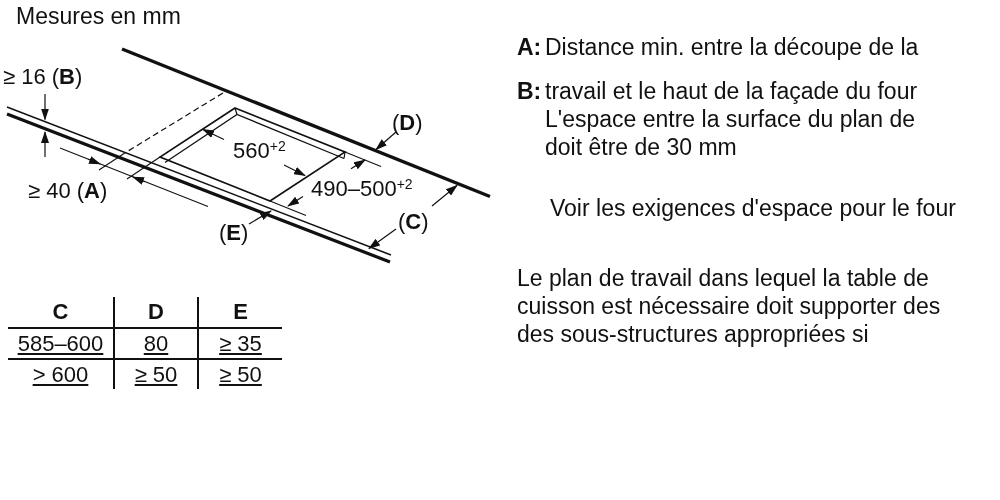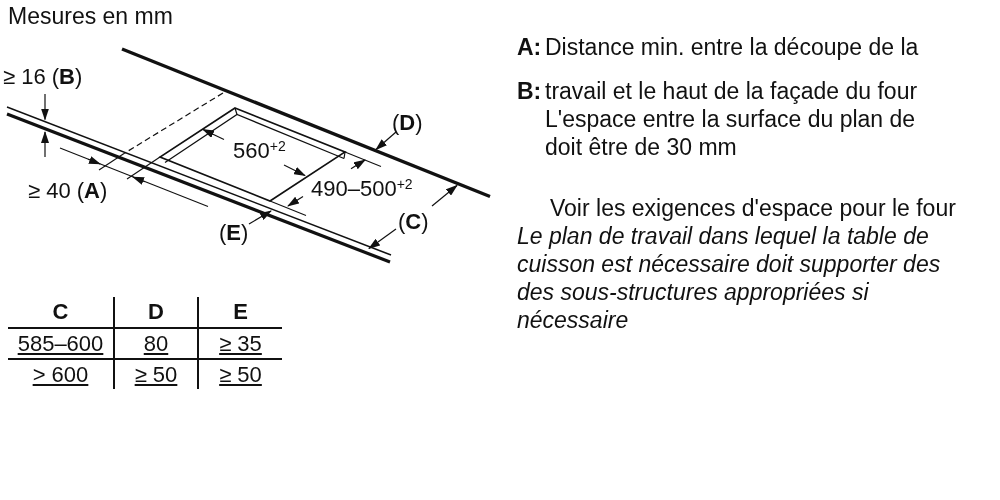--- a/index.html
+++ b/index.html
@@ -2,21 +2,21 @@
 <html><head>
 <meta charset="utf-8">
 <style>
   html,body{margin:0;padding:0;background:#fff;}
   #page{
     position:relative;width:1000px;height:500px;background:#ffffff;
     font-family:"Liberation Sans","DejaVu Sans",sans-serif;color:#111;
     overflow:hidden;
   }
   #title{
-    position:absolute;left:8px;top:2px;font-size:23px;line-height:28px;white-space:nowrap;
+    position:absolute;left:16px;top:2px;font-size:23px;line-height:28px;white-space:nowrap;
   }
   svg text{
     font-family:"Liberation Sans","DejaVu Sans",sans-serif;
     font-size:22px;fill:#111;
   }
   svg .sup{font-size:14px;}
   svg .bold{font-weight:bold;}
   
   #dims-table{
     position:absolute;left:8px;top:297px;border-collapse:collapse;table-layout:fixed;
@@ -33,21 +33,21 @@
   
   #notes{
     position:absolute;left:517px;top:33px;width:478px;
     font-size:23px;line-height:28px;
   }
   .def-item{display:flex;}
   .def-label{width:28px;font-weight:bold;flex:0 0 28px;}
   .def-lines div, .load-lines div{white-space:nowrap;}
   #def-b{margin-top:16px;}
   #see-space{margin-top:33px;margin-left:33px;white-space:nowrap;}
-  #load-note{font-style:italic;}
+  #load-note{margin-top:42px;}
 </style>
 </head>
 <body>
 
 <div id="page">
 
   <div id="title">Mesures en mm</div>
 
   <svg style="position:absolute;left:0;top:0;" width="500" height="295" viewBox="0 0 500 295">
     <defs>
@@ -139,17 +139,16 @@
         <div>travail et le haut de la façade du four</div>
         <div>L'espace entre la surface du plan de</div>
         <div>doit être de 30 mm</div>
       </div>
     </div>
     <div id="see-space">Voir les exigences d'espace pour le four</div>
     <div id="load-note" class="load-lines">
       <div>Le plan de travail dans lequel la table de</div>
       <div>cuisson est nécessaire doit supporter des</div>
       <div>des sous-structures appropriées si</div>
-      <div>nécessaire</div>
     </div>
   </div>
 
 </div>
 
 </body></html>

